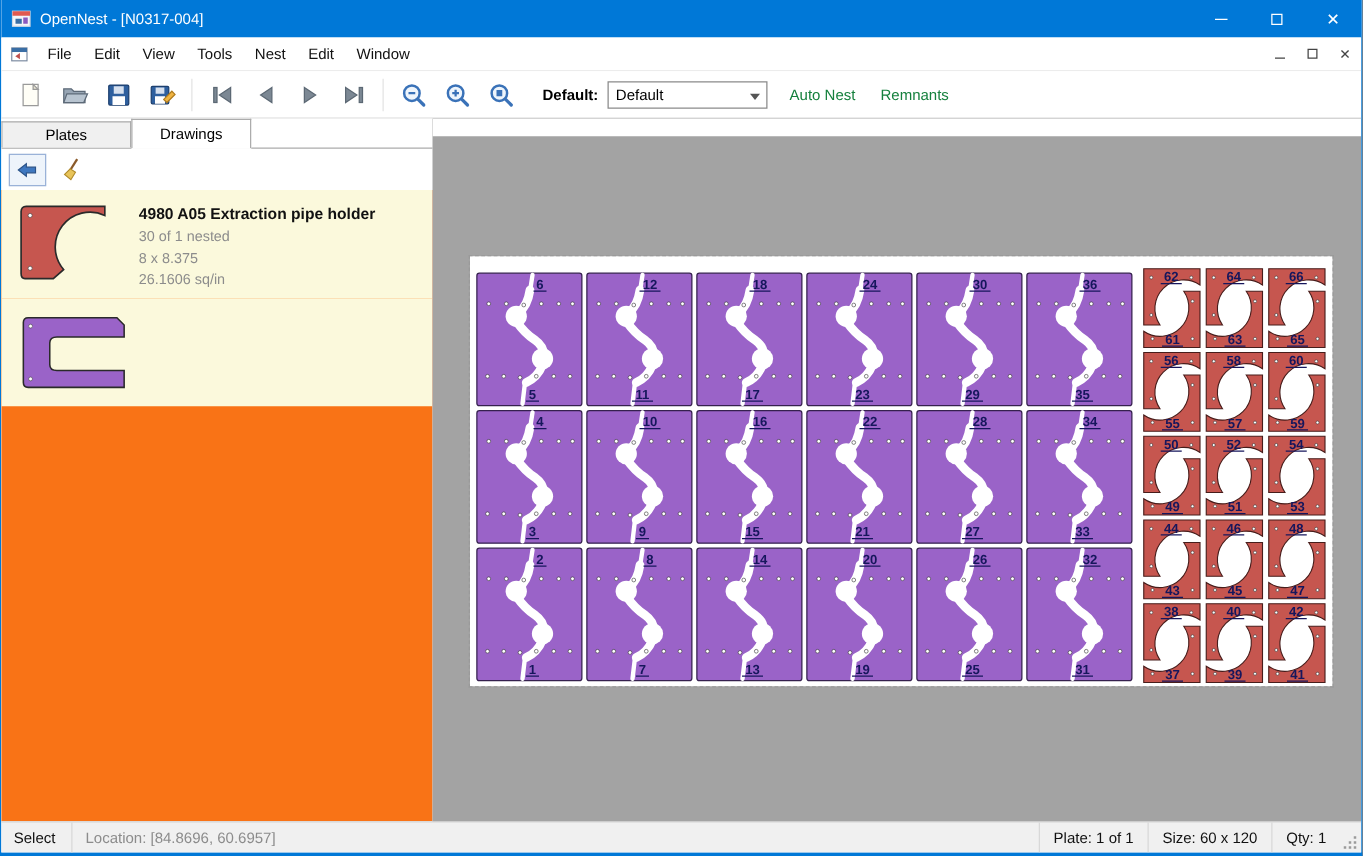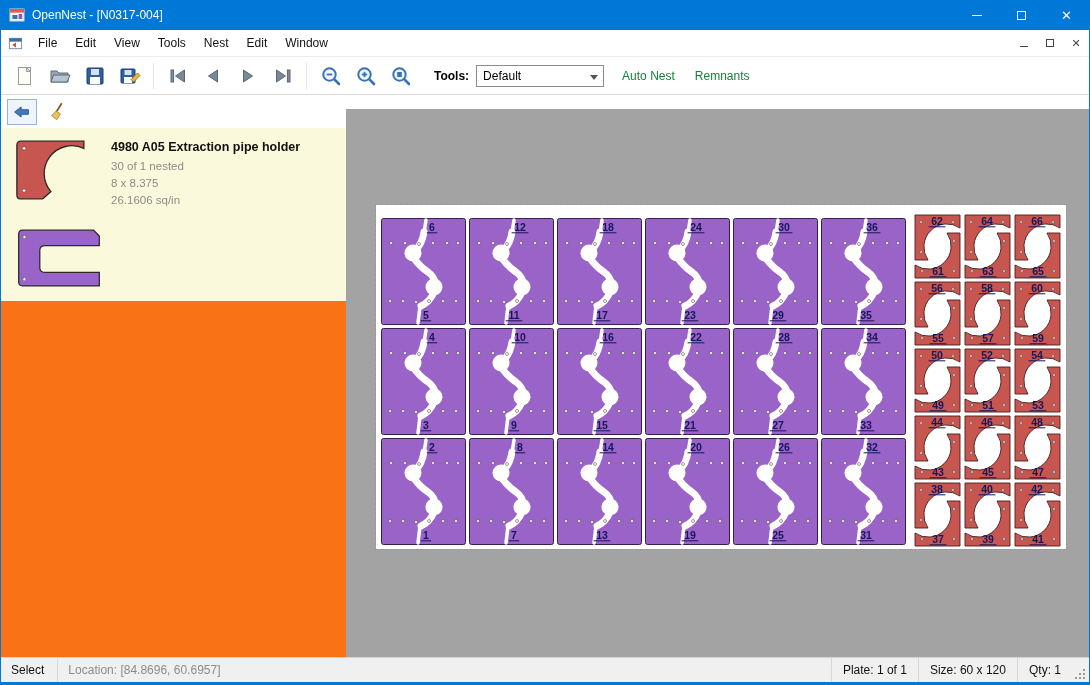--- a/index.html
+++ b/index.html
@@ -176,32 +176,36 @@
         <line x1="10.5" y1="7.8" x2="10.5" y2="13.2" stroke="#3a72b8" stroke-width="1.8"></line>
       </svg>
     </div>
     <div class="tool-btn">
       <svg width="24" height="24" viewBox="0 0 24 24">
         <circle cx="10.5" cy="10.5" r="6.2" fill="#eef5fc" stroke="#3a72b8" stroke-width="2"></circle>
         <line x1="15.5" y1="15.5" x2="20" y2="20" stroke="#3a72b8" stroke-width="2.6" stroke-linecap="round"></line>
         <rect x="8.2" y="8" width="4.6" height="5" fill="#3a72b8"></rect>
       </svg>
     </div>
-    <span class="engine-label">Tools:</span>
+    <span class="engine-label">Default:</span>
     <div class="combo">
       <span>Default</span>
       <span class="arrow"></span>
     </div>
     <span class="flat-btn" style="margin-left:8px;">Auto Nest</span>
     <span class="flat-btn">Remnants</span>
   </div>
 
   <div class="body">
 
     <div class="left-panel">
+      <div class="tabs">
+        <div class="tab">Plates</div>
+        <div class="tab active">Drawings</div>
+      </div>
       <div class="panel-toolbar">
         <div class="panel-btn framed">
           <svg width="22" height="22" viewBox="0 0 24 24">
             <path d="M4 12 L11 6.5 L11 9.5 L19 9.5 L19 14.5 L11 14.5 L11 17.5 Z" fill="#3f78c0" stroke="#2a5288"></path>
           </svg>
         </div>
         <div class="panel-btn">
           <svg width="22" height="22" viewBox="0 0 24 24">
             <line x1="15" y1="2.5" x2="9" y2="12" stroke="#8a5a2a" stroke-width="2"></line>
             <path d="M9 11 L13.5 14 L9.5 20.5 L4 15.8 Z" fill="#e8c45a" stroke="#b08a2a"></path>

